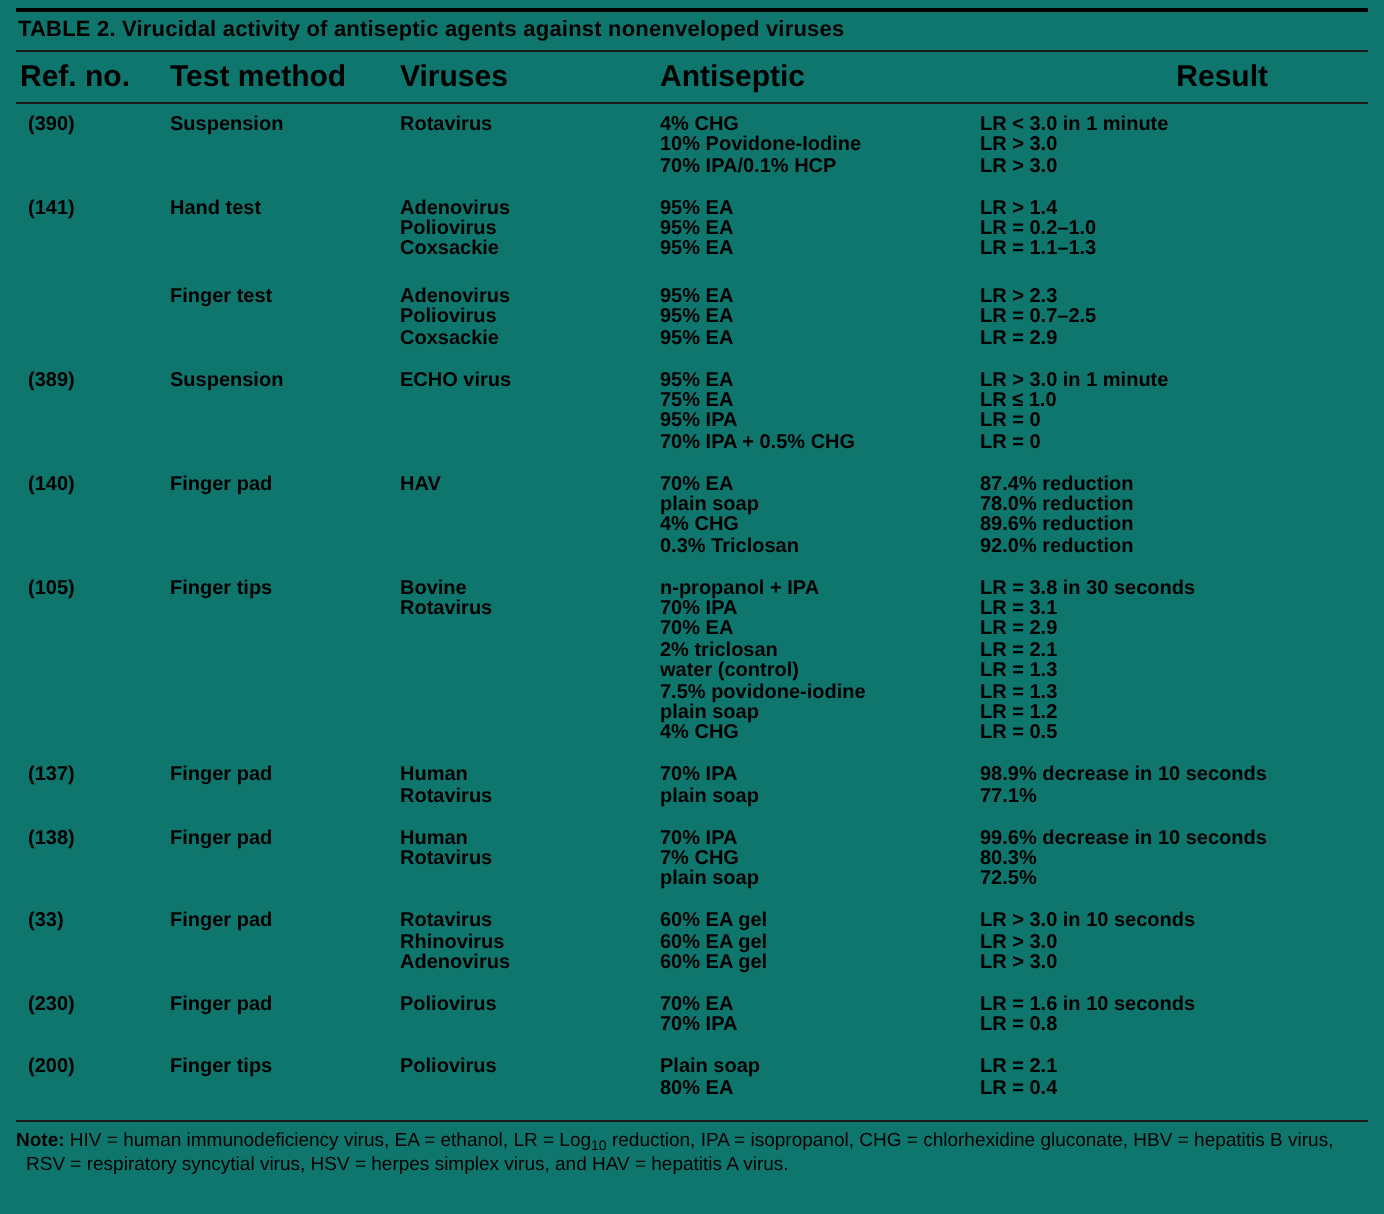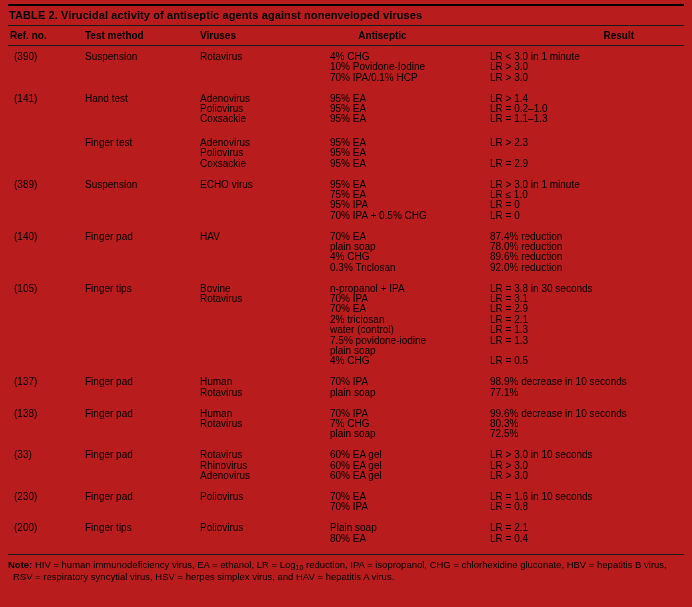--- a/index.html
+++ b/index.html
@@ -7,34 +7,34 @@
     width: 692px; height: 607px;
     background: #f4f4f2;
     font-family: "Liberation Sans", sans-serif;
     color: #000;
   }
   .page {
     width: 692px; height: 607px;
     padding: 4px 8px 0 8px;
     box-sizing: border-box;
     overflow: hidden;
-    background: #b91c1c;
+    background: #0f766e;
   }
   .rule-thick { border: none; border-top: 2.5px solid #000; margin: 0; }
   .rule { border: none; border-top: 1px solid #1a1a1a; margin: 0; }
   .title { font-size: 11px; font-weight: bold; padding: 3px 0 4px 1px; letter-spacing: 0.1px; }
   .grid5 { display: grid; grid-template-columns: 77px 115px 130px 160px 1fr; }
-  .header-row { font-size: 10px; font-weight: bold; padding: 4px 0 4px 0; }
+  .header-row { font-size: 15px; font-weight: bold; padding: 4px 0 4px 0; }
   .hc1 { padding-left: 2px; }
-  .hc4 { text-align: center; padding-right: 55px; }
+  .hc4 { text-align: left; padding-right: 55px; }
   .hc5 { text-align: right; padding-right: 50px; }
   .tbody { padding-top: 6px; }
   .row-group { margin-bottom: 10.5px; }
   .block + .block { margin-top: 13px; }
-  .line { font-size: 10px; line-height: 10.4px; height: 10.4px; }
+  .line { font-size: 10px; line-height: 10.4px; height: 10.4px; font-weight: bold; }
   .cell { white-space: nowrap; overflow: visible; }
   .cell.c1 { padding-left: 6px; }
   .note { font-size: 9.5px; line-height: 11.5px; padding: 4px 2px 0 5px; text-indent: -5px; margin: 0; }
   .note b { font-weight: bold; }
   sub { font-size: 7px; vertical-align: -2px; line-height: 0; }
 </style>
 </head>
 <body>
 
 <div class="page">
@@ -105,20 +105,21 @@
             <div class="cell c2">Finger test</div>
             <div class="cell c3">Adenovirus</div>
             <div class="cell c4">95% EA</div>
             <div class="cell c5">LR &gt; 2.3</div>
           </div>
           <div class="line grid5">
             <div class="cell c1"></div>
             <div class="cell c2"></div>
             <div class="cell c3">Poliovirus</div>
             <div class="cell c4">95% EA</div>
+            <div class="cell c5">LR = 0.7–2.5</div>
           </div>
           <div class="line grid5">
             <div class="cell c1"></div>
             <div class="cell c2"></div>
             <div class="cell c3">Coxsackie</div>
             <div class="cell c4">95% EA</div>
             <div class="cell c5">LR = 2.9</div>
           </div>
         </div>
       </div>
@@ -228,20 +229,21 @@
             <div class="cell c2"></div>
             <div class="cell c3"></div>
             <div class="cell c4">7.5% povidone-iodine</div>
             <div class="cell c5">LR = 1.3</div>
           </div>
           <div class="line grid5">
             <div class="cell c1"></div>
             <div class="cell c2"></div>
             <div class="cell c3"></div>
             <div class="cell c4">plain soap</div>
+            <div class="cell c5">LR = 1.2</div>
           </div>
           <div class="line grid5">
             <div class="cell c1"></div>
             <div class="cell c2"></div>
             <div class="cell c3"></div>
             <div class="cell c4">4% CHG</div>
             <div class="cell c5">LR = 0.5</div>
           </div>
         </div>
       </div>

